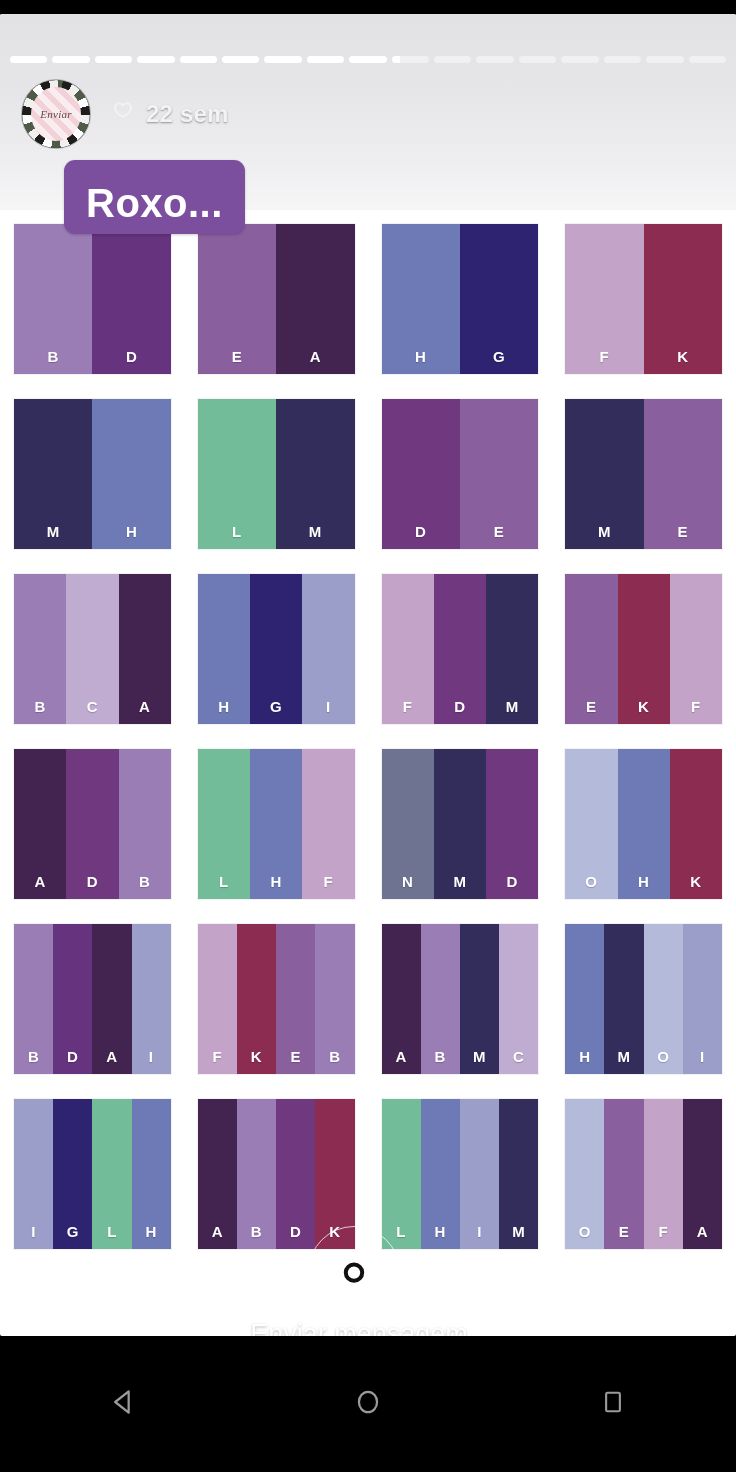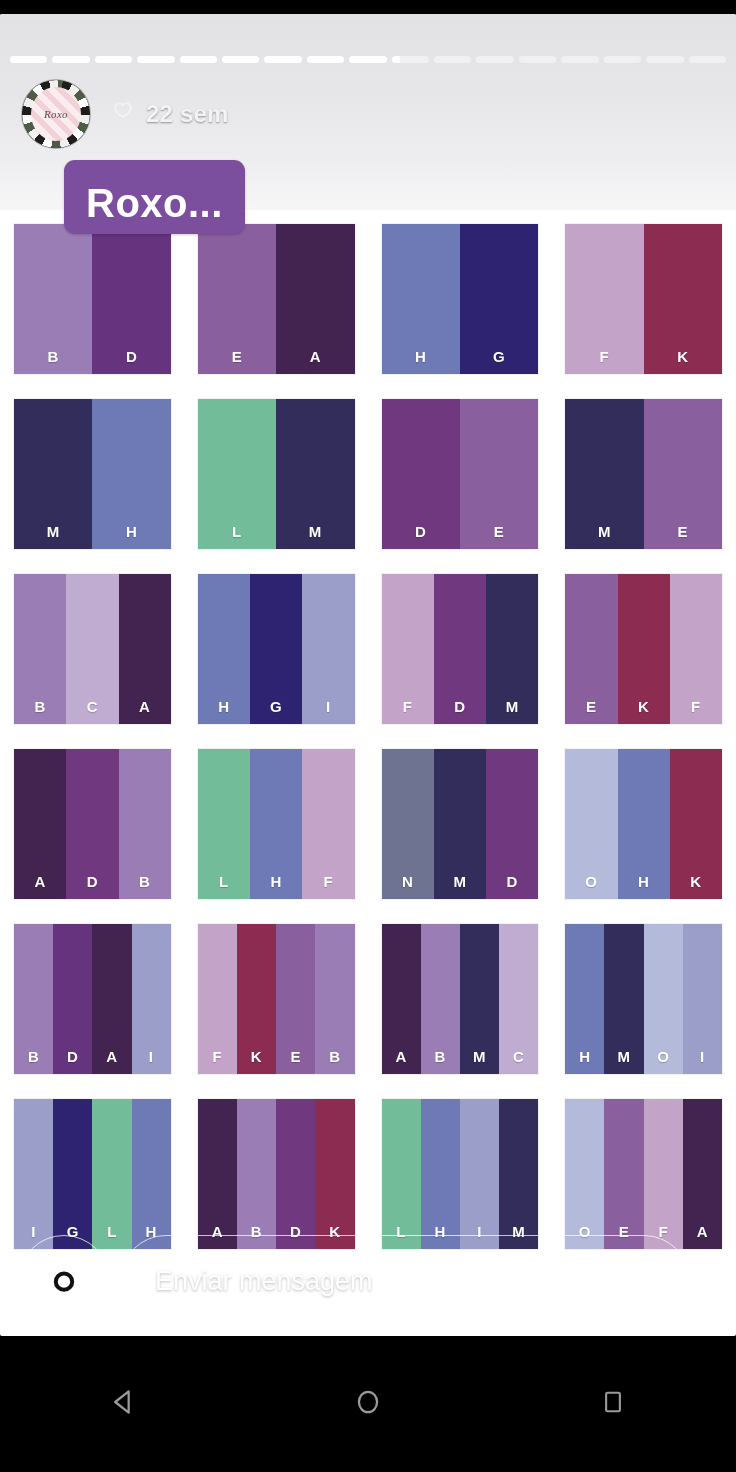--- a/index.html
+++ b/index.html
@@ -82,21 +82,21 @@
   .band{ flex:1 1 0; position:relative; }
   .band .lt{
     position:absolute; left:0; right:0; bottom:9px; text-align:center;
     font-size:15px; font-weight:bold; color:#ffffff; letter-spacing:.5px;
     text-shadow:0 1px 1px rgba(0,0,0,.22);
   }
 
   
   #reply-bar{
     position:absolute; left:0; bottom:0; width:708px; height:110px;
-    display:flex; align-items:center; padding:0 18px; z-index:8;
+    display:flex; align-items:center; padding:0 18px; z-index:8;flex-direction:column;
   }
   #camera-btn{
     width:92px; height:92px; border-radius:50%; flex:none;
     border:1.5px solid rgba(255,255,255,.75);
     display:flex; align-items:center; justify-content:center;
   }
   #cam-glyph{ width:46px; height:40px; }
   #reply-input{
     flex:1 1 auto; height:92px; margin-left:10px; border-radius:46px;
     border:1.5px solid rgba(255,255,255,.72);
@@ -144,21 +144,21 @@
         <div class="seg"></div>
         <div class="seg"></div>
         <div class="seg"></div>
         <div class="seg"></div>
       </div>
 
     <div id="meta">
       <div id="avatar">
         <div class="ring"></div>
         <div class="inner"></div>
-        <div class="nm">Roxo</div>
+        <div class="nm">Enviar</div>
       </div>
       <div class="stats">
         <span>
           <svg id="heart" viewBox="0 0 24 24" fill="none" stroke="#f2f2f4" stroke-width="2.1" stroke-linecap="round" stroke-linejoin="round">
             <path d="M20.8 8.6c0 4.6-8.8 10-8.8 10s-8.8-5.4-8.8-10a4.8 4.8 0 0 1 8.8-2.7 4.8 4.8 0 0 1 8.8 2.7z"></path>
           </svg>
         </span>
         <span id="ago">22 sem</span>
       </div>
     </div>

